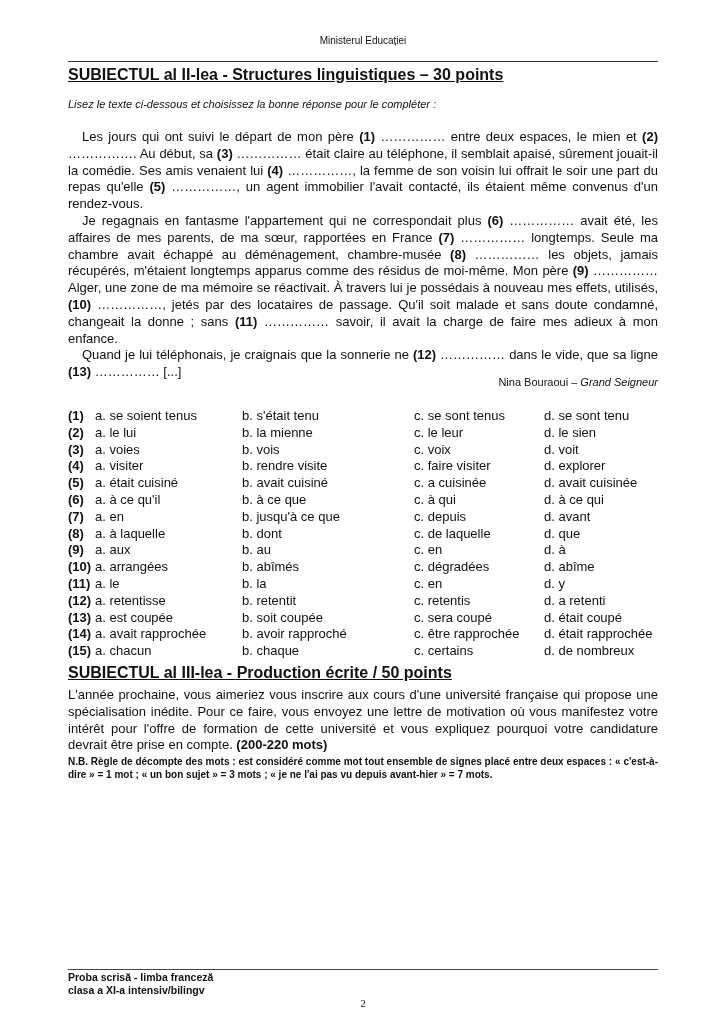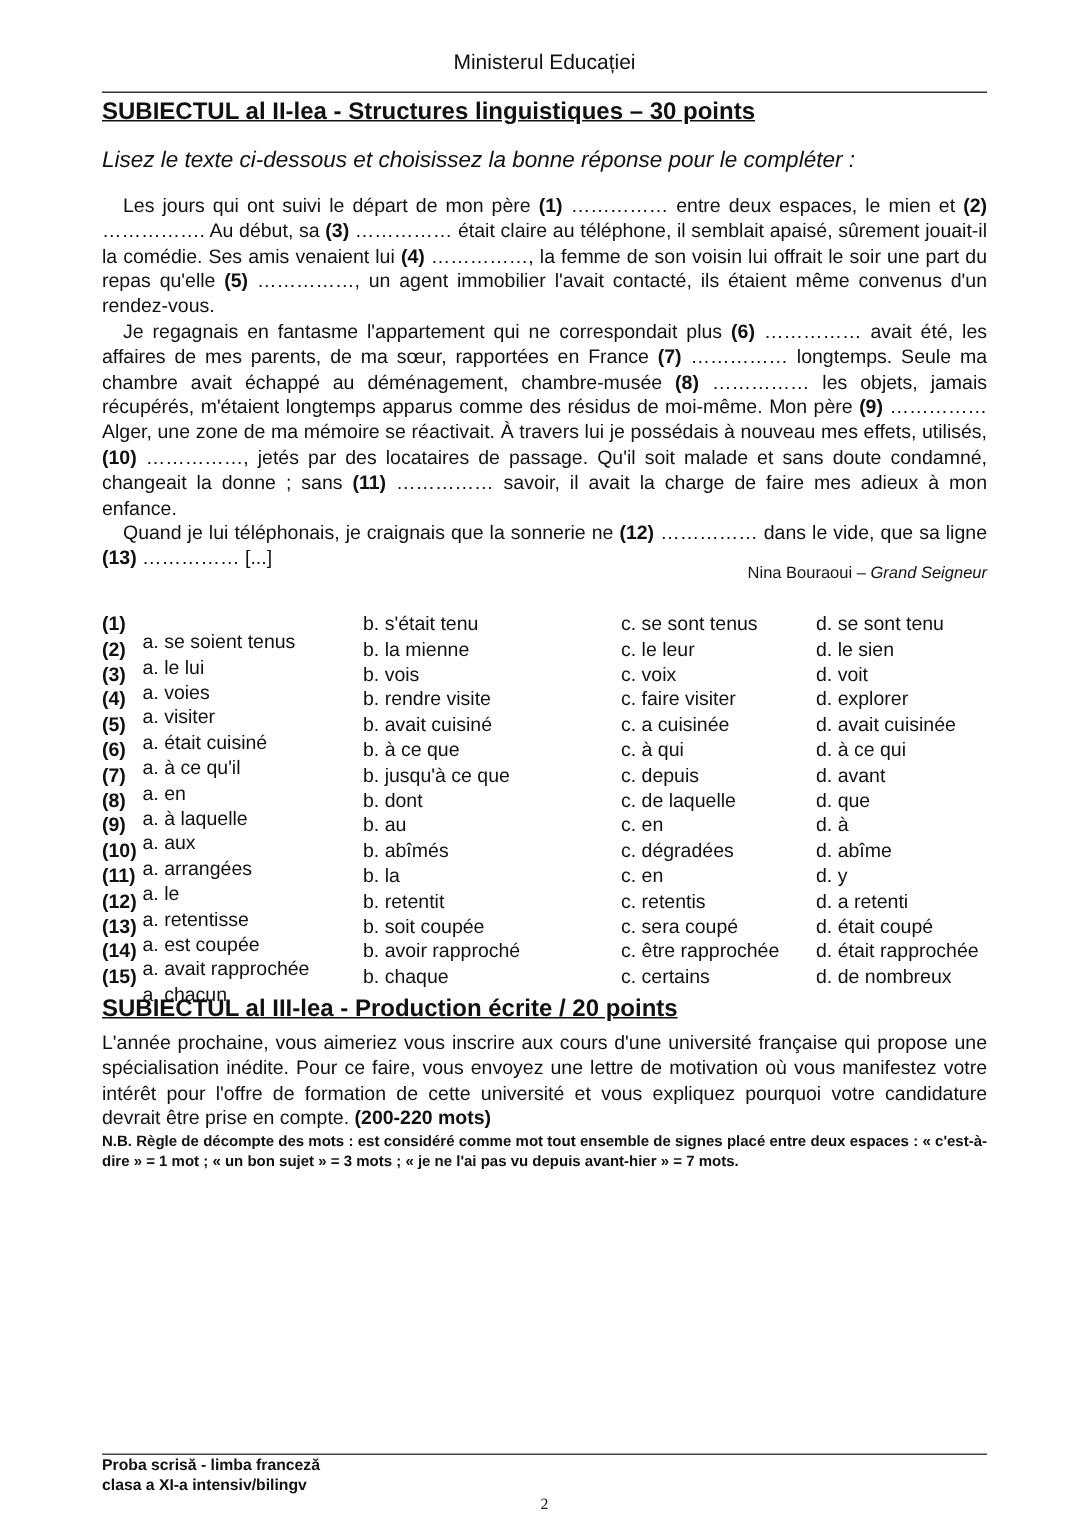--- a/index.html
+++ b/index.html
@@ -1,31 +1,31 @@
 <!DOCTYPE html>
 <html><head>
 <meta charset="utf-8">
 <style>
   html, body { margin:0; padding:0; background:#fff; }
   body { width:724px; height:1024px; position:relative; font-family:"Liberation Sans", sans-serif; color:#111; overflow:hidden; }
   .page { position:absolute; left:68px; top:0; width:590px; }
-  .hdr { position:absolute; top:35px; left:0; width:590px; text-align:center; font-size:14px; line-height:12px; }
+  .hdr { position:absolute; top:35px; left:0; width:590px; text-align:center; font-size:10px; line-height:12px; }
   .hdr-rule { position:absolute; top:61px; left:0; width:590px; border-top:1px solid #333; }
   .sub-title { position:absolute; left:0; font-weight:bold; font-size:16px; text-decoration:underline; }
-  .instr { position:absolute; top:98px; left:0; font-style:italic; font-size:15px; }
+  .instr { position:absolute; top:98px; left:0; font-style:italic; font-size:11px; }
   .text { position:absolute; top:129px; left:0; width:590px; font-size:13px; line-height:16.8px; text-align:justify; }
   .text p { margin:0; text-indent:14px; }
   .text b { font-weight:bold; }
   .source { position:absolute; right:0; bottom:0; font-size:11px; }
   .source i { font-style:italic; }
   .opts { position:absolute; top:408px; left:0; width:590px; font-size:13px; }
   .opt-row { position:relative; height:16.8px; line-height:16.8px; }
   .opt-row span { position:absolute; white-space:nowrap; }
   .opt-num { left:0; font-weight:bold; }
-  .opt-a { left:27px;margin-top:12px; }
+  .opt-a { left:27px; }
   .opt-b { left:174px;text-align:center; }
   .opt-c { left:346px; }
   .opt-d { left:476px; }
   .task { position:absolute; top:681px; left:0; width:590px; font-size:13px; line-height:16.8px; text-align:justify; }
   .nb { position:absolute; top:756px; left:0; width:590px; font-size:10px; line-height:12.6px; font-weight:bold; text-align:justify; }
   .ftr-rule { position:absolute; top:969px; left:0; width:590px; border-top:1.5px solid #444; }
   .ftr1 { position:absolute; top:971px; left:0; font-size:10.5px;font-weight:bold; }
   .ftr2 { position:absolute; top:984px; left:0; font-size:10.5px; font-weight:bold; }
   .pnum { position:absolute; top:998px; left:0; width:590px; text-align:center; font-family:"Liberation Serif", serif; font-size:10.5px; }
 </style>
@@ -153,21 +153,21 @@
       </div>
       <div class="opt-row">
         <span class="opt-num">(15)</span>
         <span class="opt-a">a. chacun</span>
         <span class="opt-b">b. chaque</span>
         <span class="opt-c">c. certains</span>
         <span class="opt-d">d. de nombreux</span>
       </div>
     </div>
 
-  <div class="sub-title" style="top:664px">SUBIECTUL al III-lea -  Production écrite / 20 points</div>
+  <div class="sub-title" style="top:664px">SUBIECTUL al III-lea -  Production écrite / 50 points</div>
   <div class="task" style="top:687px"><span>L'année prochaine, vous aimeriez vous inscrire aux cours d'une université française qui propose une spécialisation inédite. Pour ce faire, vous envoyez une lettre de motivation où vous manifestez votre intérêt pour l'offre de formation de cette université et vous expliquez pourquoi votre candidature devrait être prise en compte. </span><b>(200-220 mots)</b></div>
   <div class="nb">N.B. Règle de décompte des mots : est considéré comme mot tout ensemble de signes placé entre deux espaces : « c'est-à-dire » = 1 mot ; « un bon sujet » = 3 mots ; « je ne l'ai pas vu depuis avant-hier » = 7 mots.</div>
 
   <div class="ftr-rule"></div>
   <div class="ftr1">Proba scrisă - limba franceză</div>
   <div class="ftr2">clasa a XI-a intensiv/bilingv</div>
   <div class="pnum">2</div>
 </div>
 
 </body></html>

